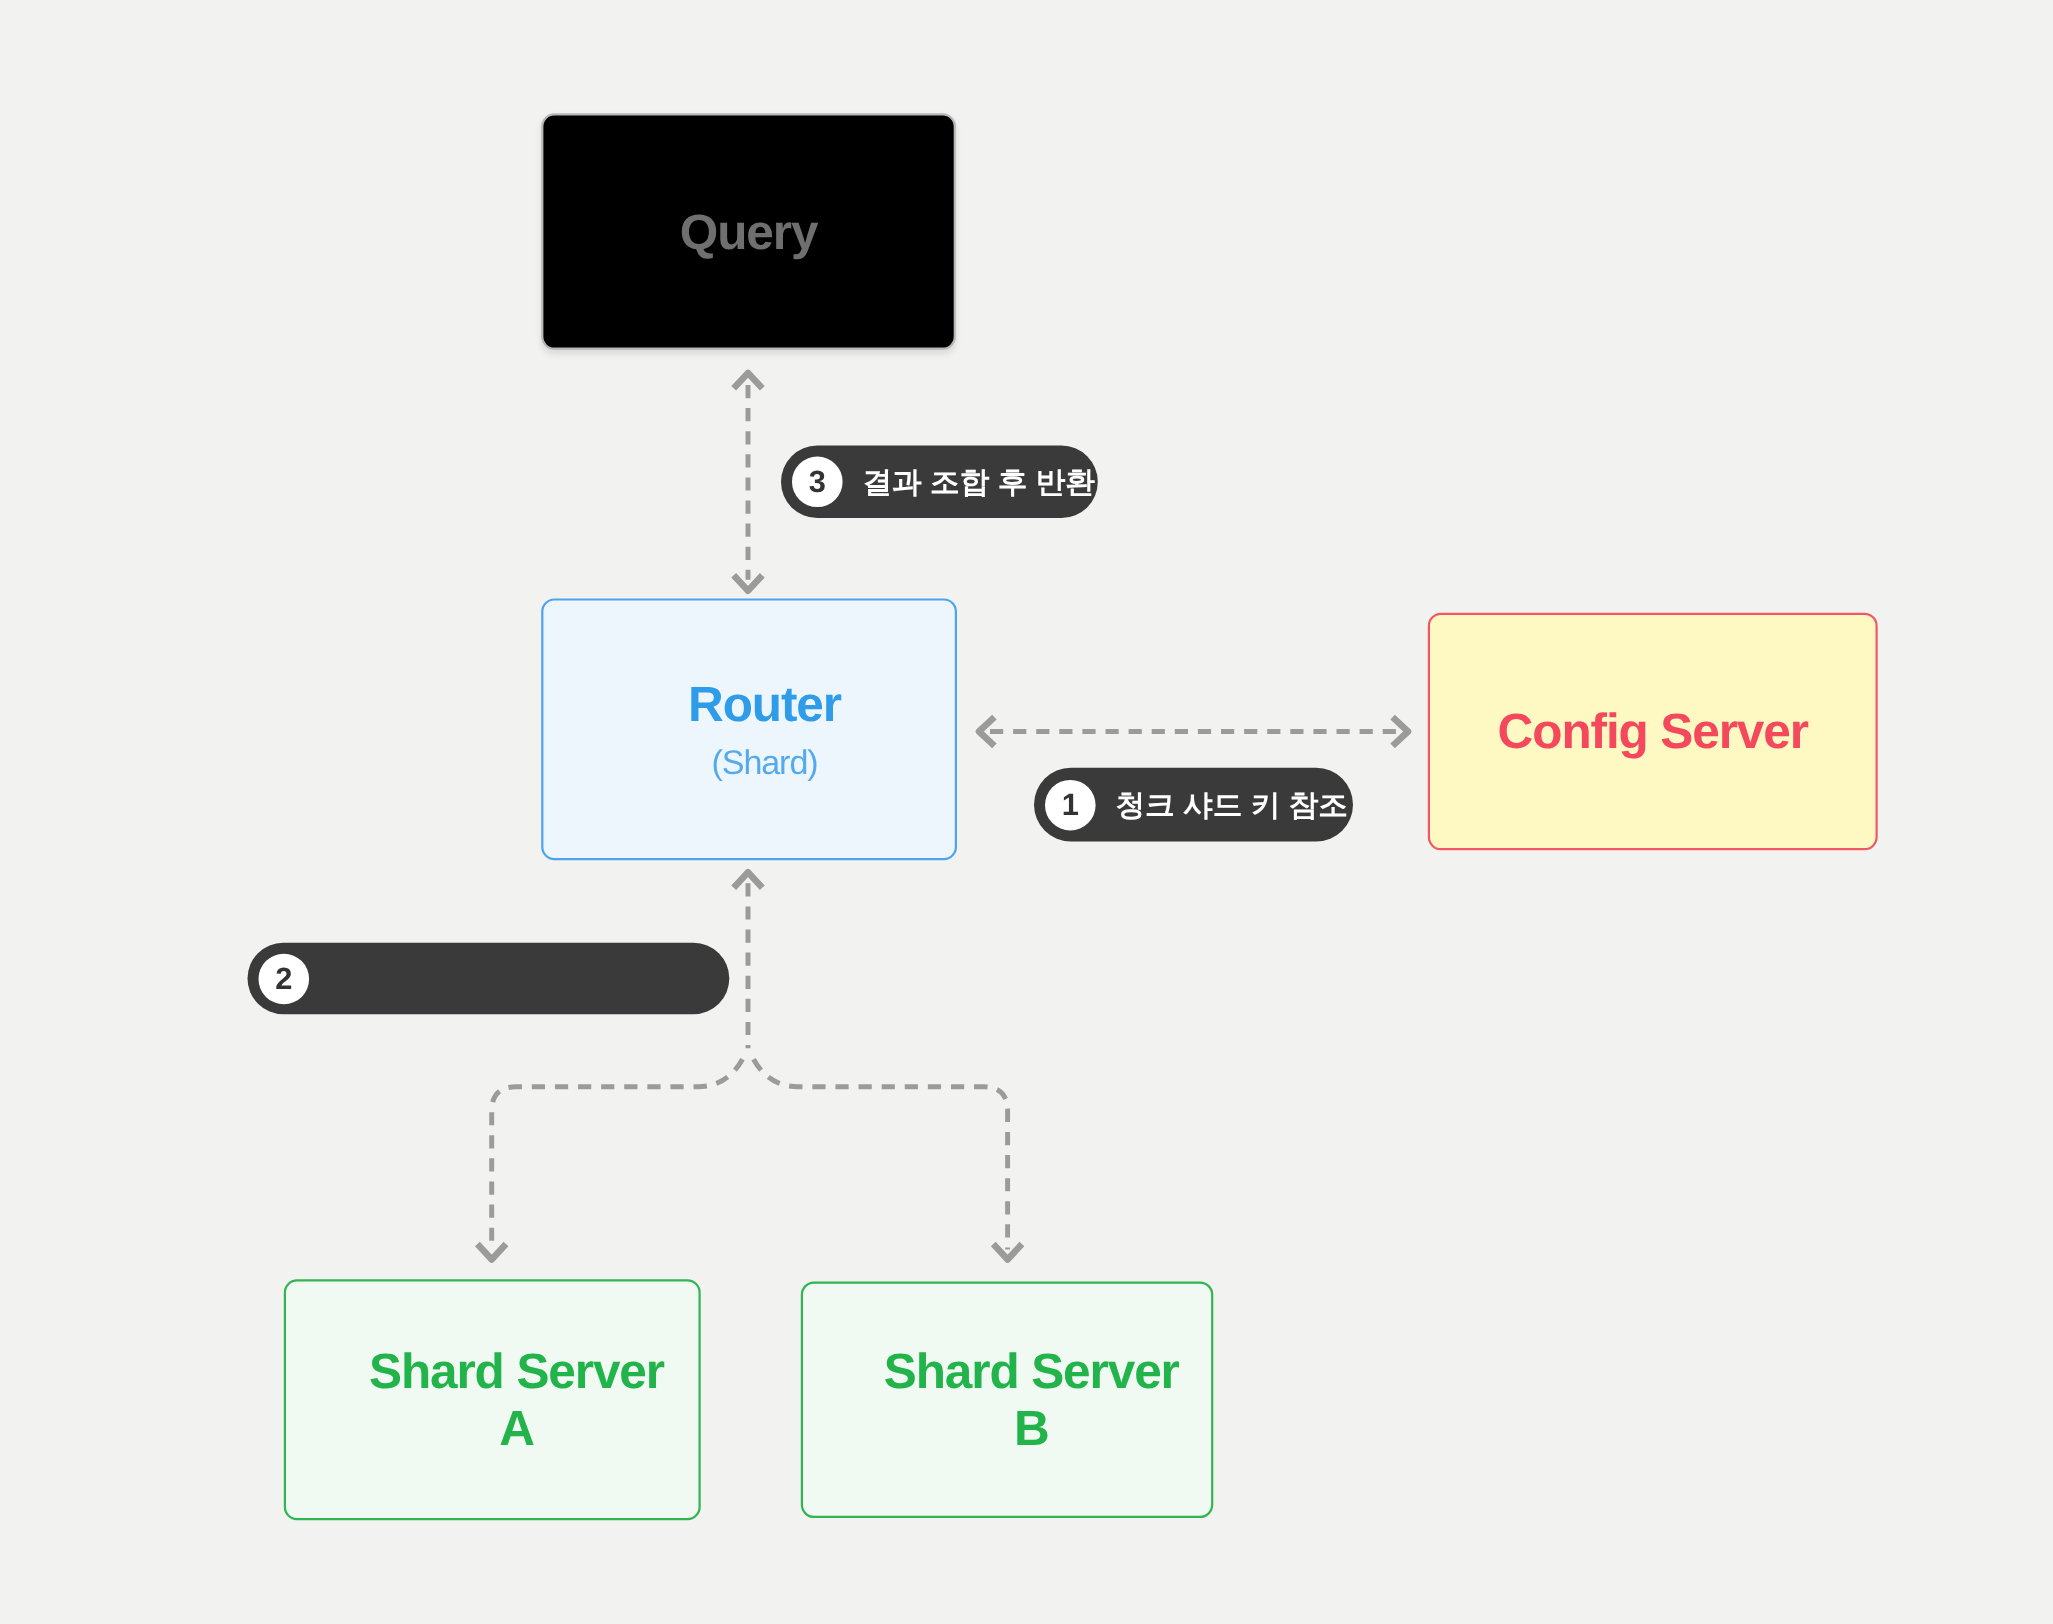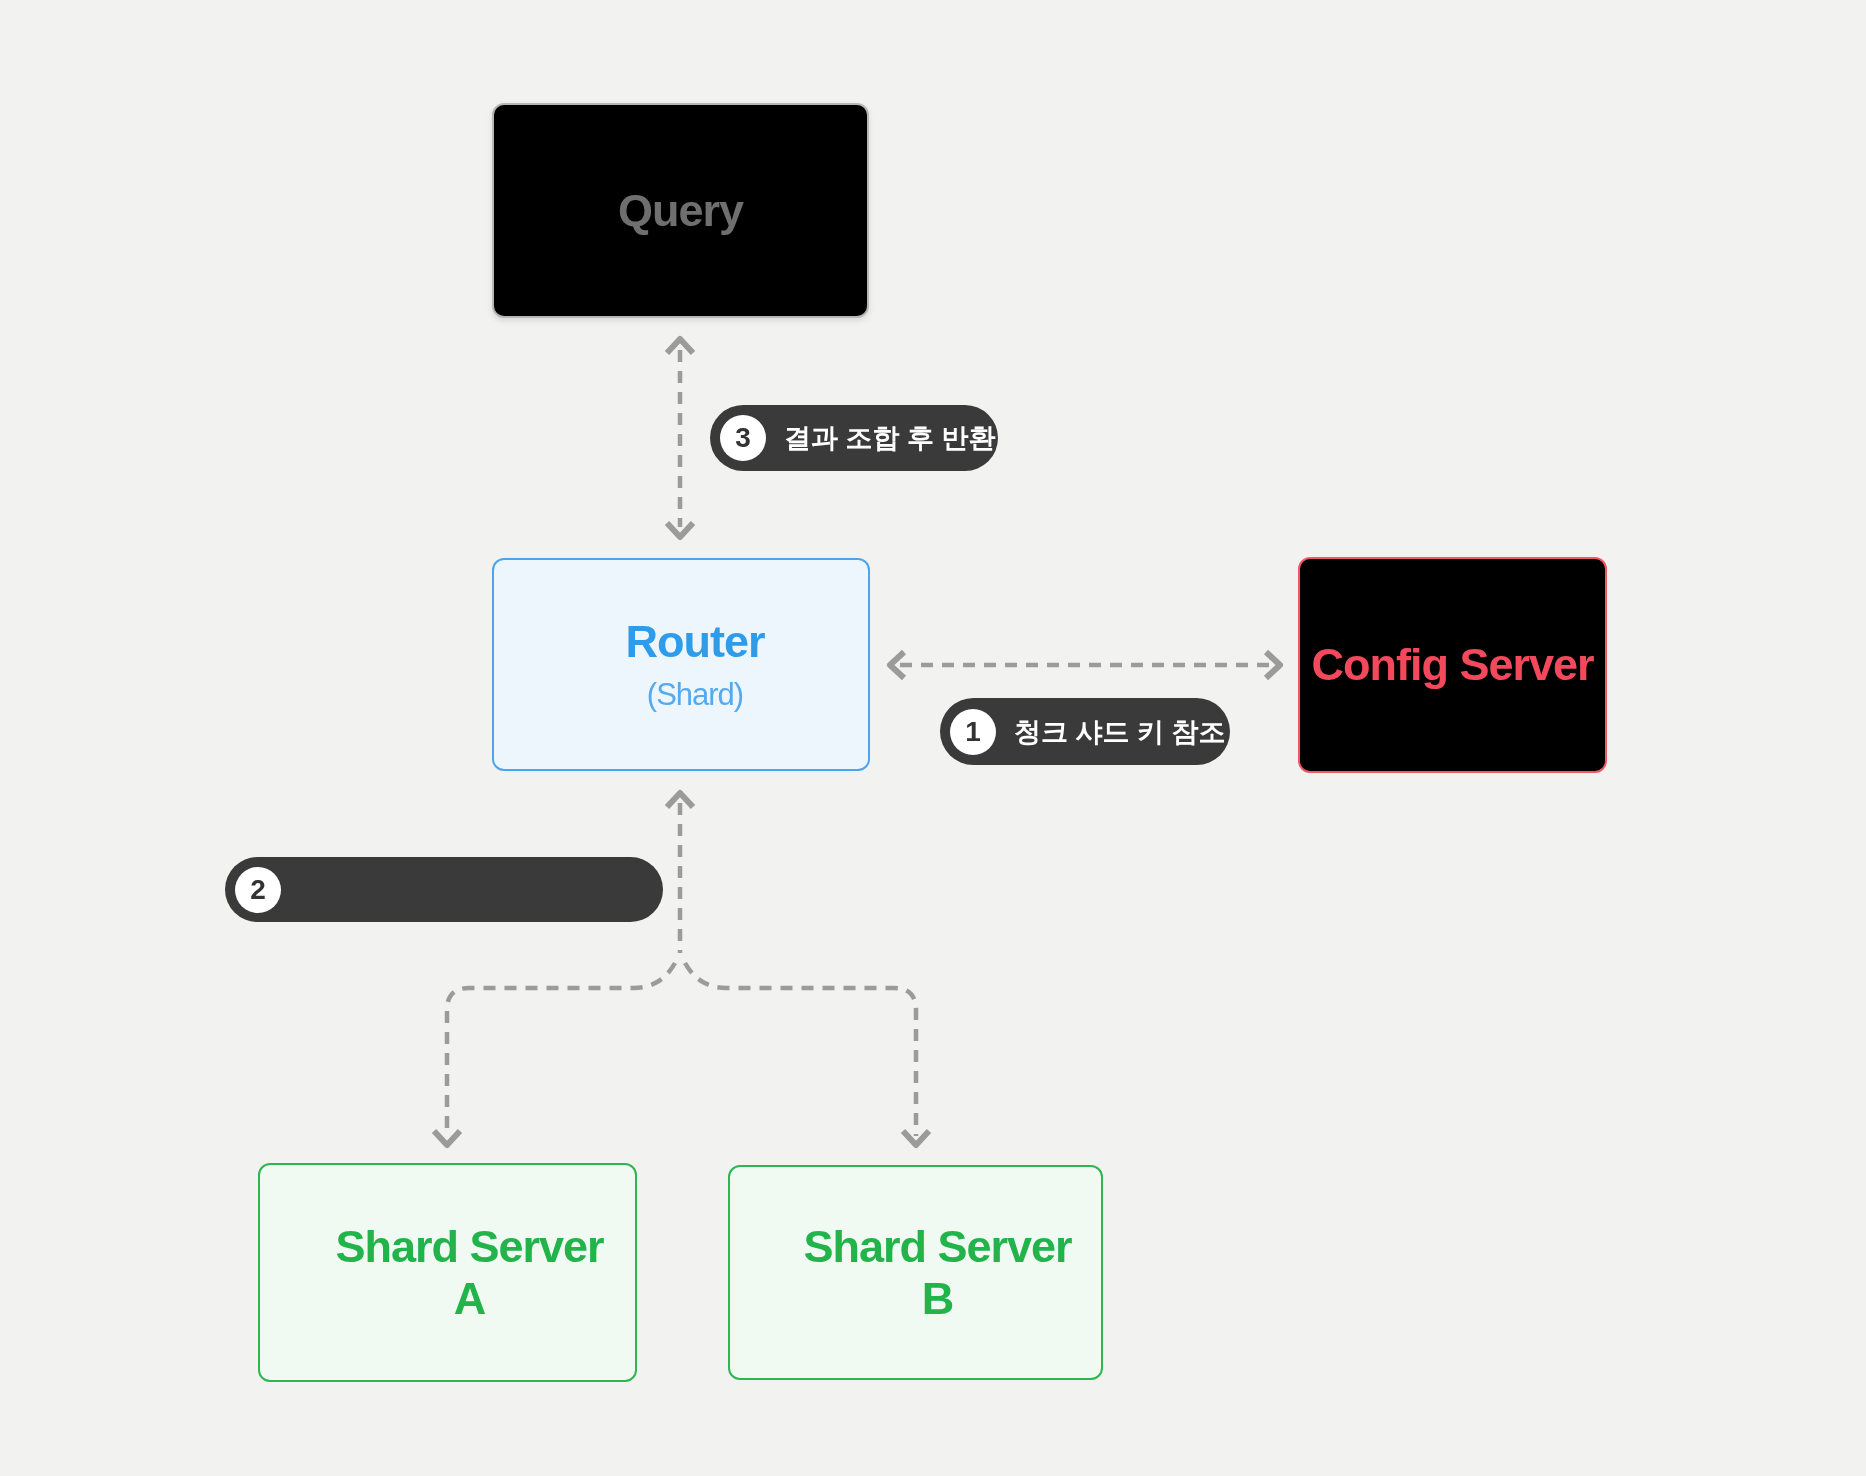--- a/index.html
+++ b/index.html
@@ -42,30 +42,30 @@
     margin-top: 10px;
   }
   .node-query {
     left: 492px; top: 103px; width: 377px; height: 215px;
     background: #000000;
     border: 2px solid #b7b7b7;
     box-shadow: 0 3px 6px rgba(0,0,0,0.10);
   }
   .node-query .title { color: #6f6f6f; }
   .node-router {
-    left: 492px; top: 558px; width: 378px; height: 213px;
+    left: 492px; top: 544px; width: 378px; height: 238px;
     background: #eef6fd;
     border: 2px solid #4da3ee;
     padding-left: 28px;
   }
   .node-router .title { color: #2f9ce9; }
   .node-router .subtitle { color: #55aaee; }
   .node-config {
-    left: 1298px; top: 557px; width: 309px; height: 216px;
-    background: #000000;
+    left: 1298px; top: 557px; width: 409px; height: 216px;
+    background: #fef9c3;
     border: 2px solid #f25766;
   }
   .node-config .title { color: #f4495c; }
   .node-shard-a {
     left: 258px; top: 1163px; width: 379px; height: 219px;
     background: #f0faf3;
     border: 2px solid #2fb552;
   }
   .node-shard-b {
     left: 728px; top: 1165px; width: 375px; height: 215px;

